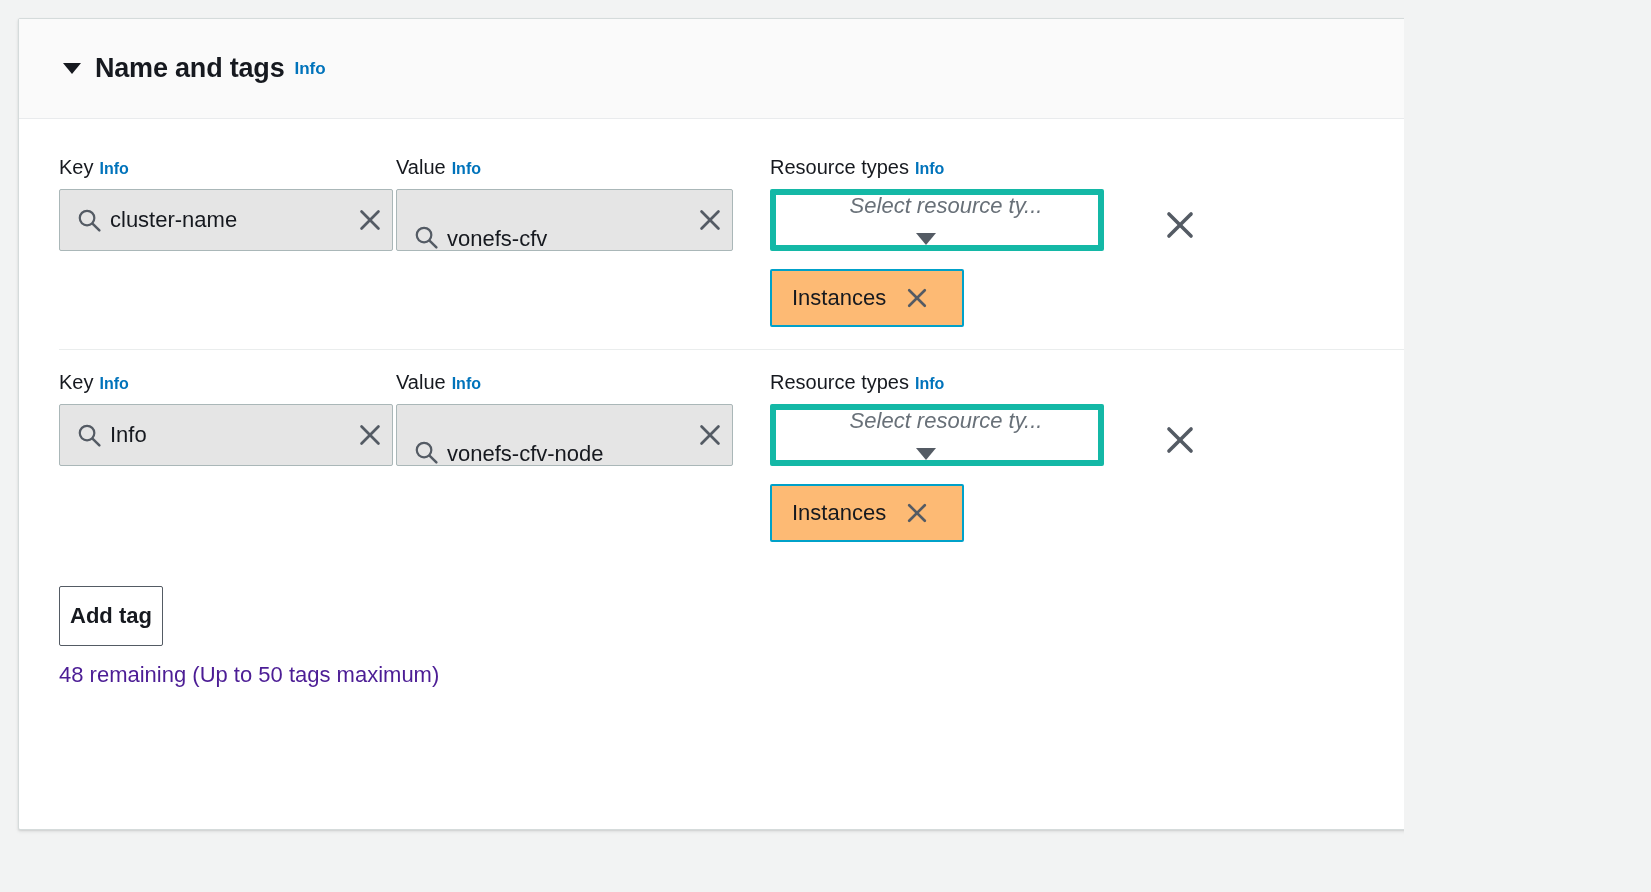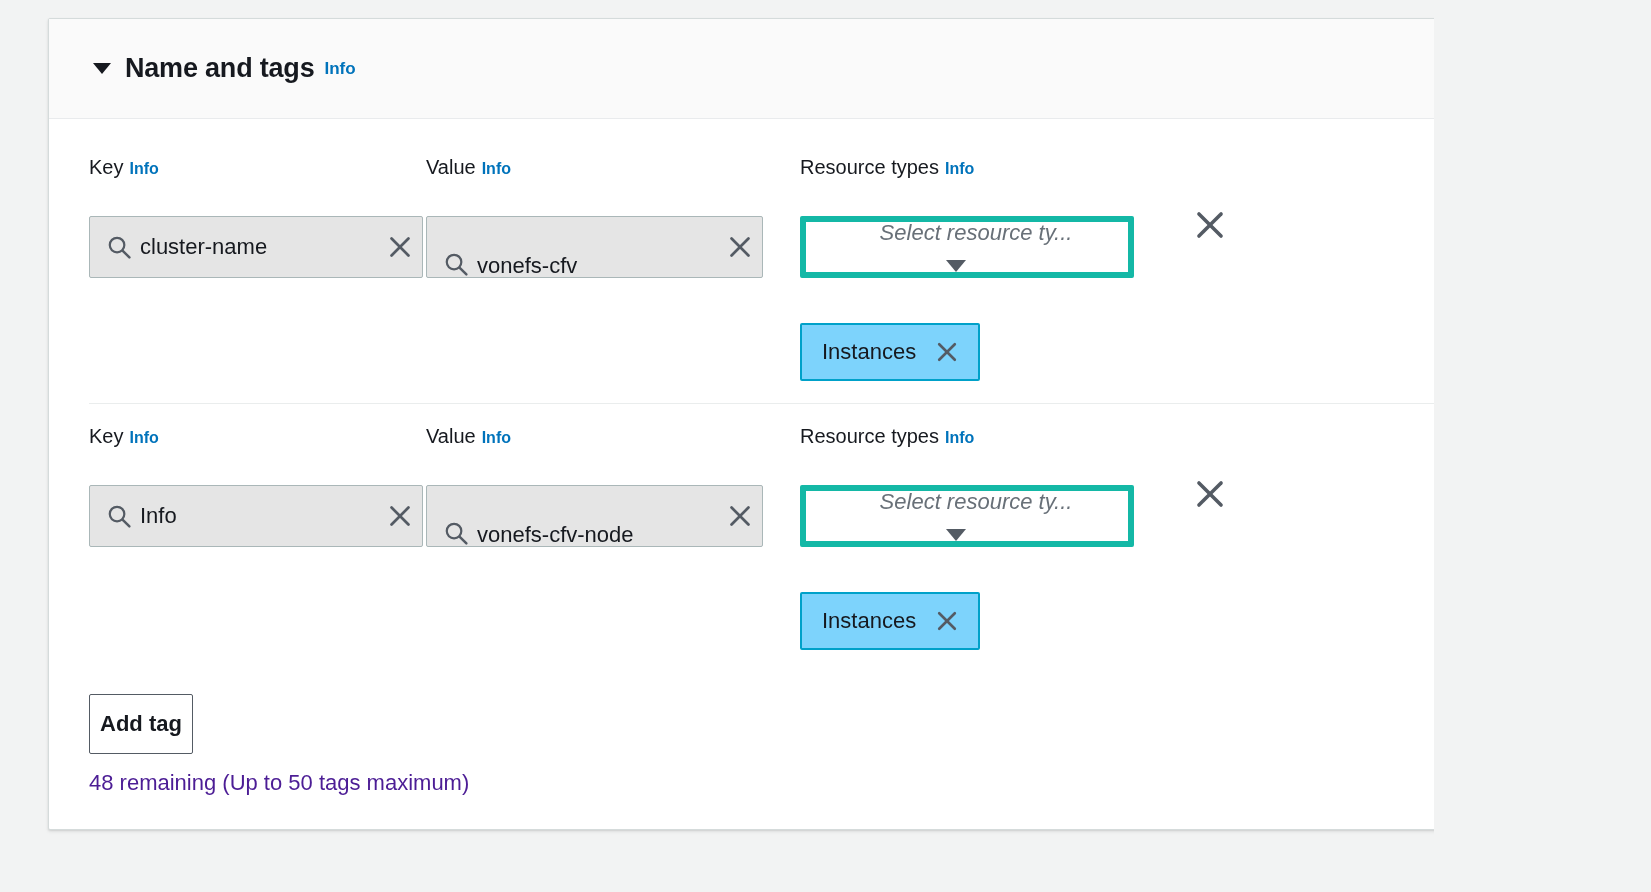--- a/index.html
+++ b/index.html
@@ -11,21 +11,20 @@
     background: #f2f3f3;
     font-family: "Liberation Sans", sans-serif;
     -webkit-font-smoothing: antialiased;
   }
 
   .page {
     position: relative;
     width: 1404px;
     height: 892px;
     overflow: hidden;
-    margin-left: 30px;
   }
 
   
   .panel {
     position: absolute;
     left: 18px;
     top: 18px;
     width: 1614px;
     height: 812px;
     background: #ffffff;
@@ -97,21 +96,20 @@
   }
   .divider {
     height: 1px;
     background: #eaeded;
     margin: 22px 0 0 0;
   }
 
   .field-col {
     display: flex;
     flex-direction: column;
-    gap: 27px;
   }
   .col-key   { width: 337px; }
   .col-value { width: 374px; }
   .col-rtype { width: 362px; }
 
   .field-label {
     font-size: 20px;
     color: #16191f;
     margin-bottom: 12px;
     white-space: nowrap;
@@ -191,22 +189,22 @@
     border-right: 10px solid transparent;
     border-top: 12px solid #545b64;
   }
 
   
   .token {
     margin-top: 18px;
     display: inline-flex;
     align-items: center;
     height: 58px;
-    padding: 0 14px 0 20px;
-    background: #7dd3fc;
+    padding: 0 28px 0 20px;
+    background: #fdba74;
     border: 2px solid #00a1c9;
     border-radius: 2px;
     width: max-content;
   }
   .token-label {
     font-size: 22px;
     color: #16191f;
     line-height: 1;
     margin-right: 14px;
   }

